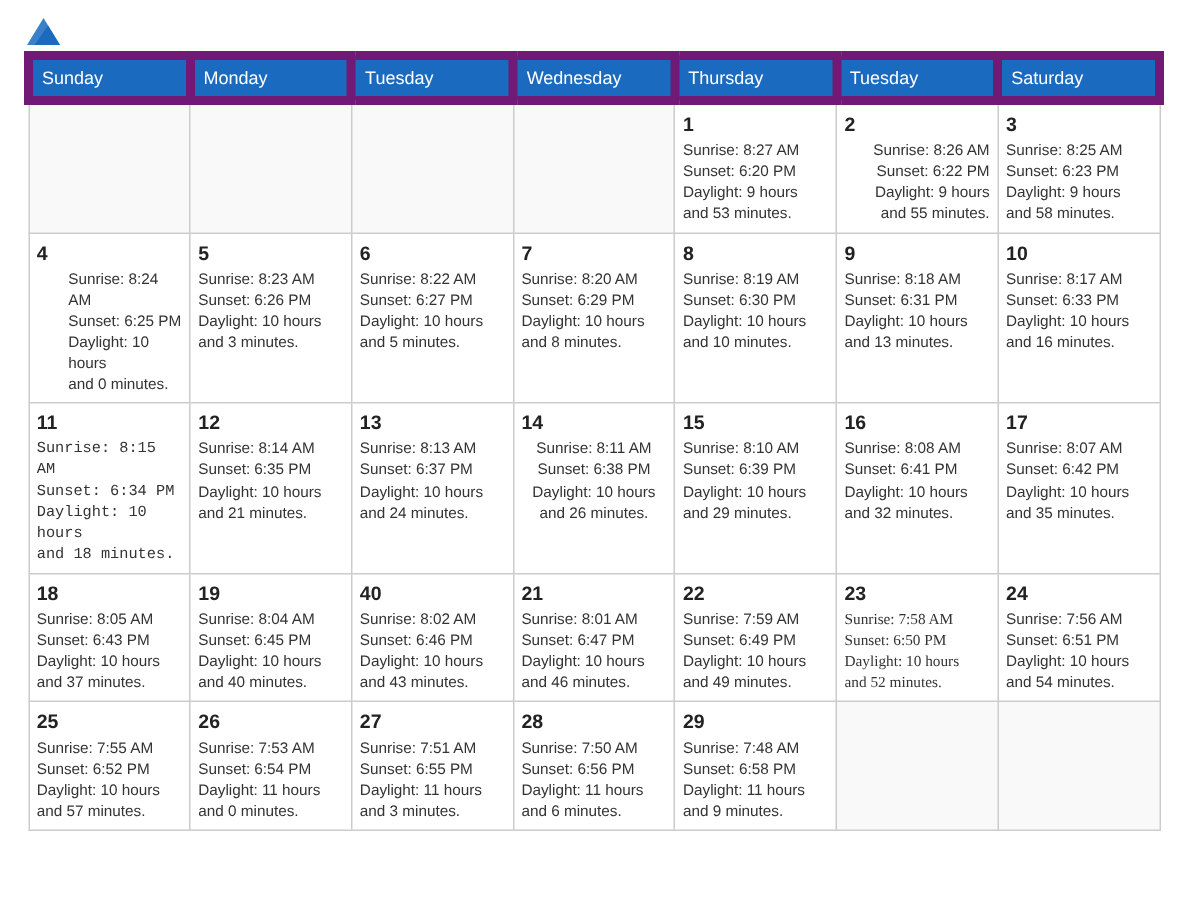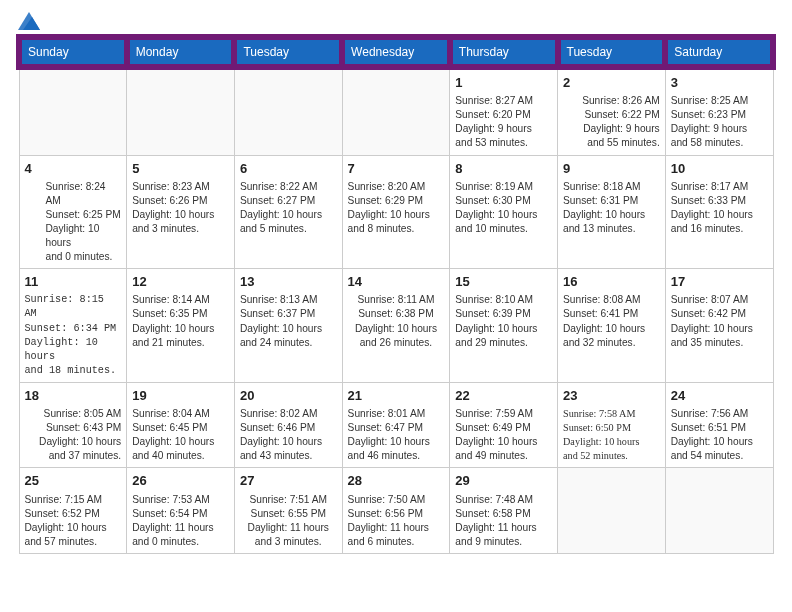--- a/index.html
+++ b/index.html
@@ -249,34 +249,34 @@
             <span class="day-number">17</span>
             <div class="day-info" style="white-space: pre-line;">Sunrise: 8:07 AM
 Sunset: 6:42 PM
 Daylight: 10 hours
 and 35 minutes.</div>
           </td>
         </tr>
         <tr>
           <td>
             <span class="day-number">18</span>
-            <div class="day-info" style="white-space: pre-line; text-align: right;">Sunrise: 8:05 AM
+            <div class="day-info" style="white-space: pre-line;">Sunrise: 8:05 AM
 Sunset: 6:43 PM
 Daylight: 10 hours
 and 37 minutes.</div>
           </td>
           <td>
             <span class="day-number">19</span>
             <div class="day-info" style="white-space: pre-line;">Sunrise: 8:04 AM
 Sunset: 6:45 PM
 Daylight: 10 hours
 and 40 minutes.</div>
           </td>
           <td>
-            <span class="day-number">20</span>
+            <span class="day-number">40</span>
             <div class="day-info" style="white-space: pre-line;">Sunrise: 8:02 AM
 Sunset: 6:46 PM
 Daylight: 10 hours
 and 43 minutes.</div>
           </td>
           <td>
             <span class="day-number">21</span>
             <div class="day-info" style="white-space: pre-line;">Sunrise: 8:01 AM
 Sunset: 6:47 PM
 Daylight: 10 hours
@@ -300,35 +300,35 @@
             <span class="day-number">24</span>
             <div class="day-info" style="white-space: pre-line;">Sunrise: 7:56 AM
 Sunset: 6:51 PM
 Daylight: 10 hours
 and 54 minutes.</div>
           </td>
         </tr>
         <tr>
           <td>
             <span class="day-number">25</span>
-            <div class="day-info" style="white-space: pre-line;">Sunrise: 7:15 AM
+            <div class="day-info" style="white-space: pre-line;">Sunrise: 7:55 AM
 Sunset: 6:52 PM
 Daylight: 10 hours
 and 57 minutes.</div>
           </td>
           <td>
             <span class="day-number">26</span>
             <div class="day-info" style="white-space: pre-line;">Sunrise: 7:53 AM
 Sunset: 6:54 PM
 Daylight: 11 hours
 and 0 minutes.</div>
           </td>
           <td>
             <span class="day-number">27</span>
-            <div class="day-info" style="white-space: pre-line; text-align: center;">Sunrise: 7:51 AM
+            <div class="day-info" style="white-space: pre-line;">Sunrise: 7:51 AM
 Sunset: 6:55 PM
 Daylight: 11 hours
 and 3 minutes.</div>
           </td>
           <td>
             <span class="day-number">28</span>
             <div class="day-info" style="white-space: pre-line;">Sunrise: 7:50 AM
 Sunset: 6:56 PM
 Daylight: 11 hours
 and 6 minutes.</div>

